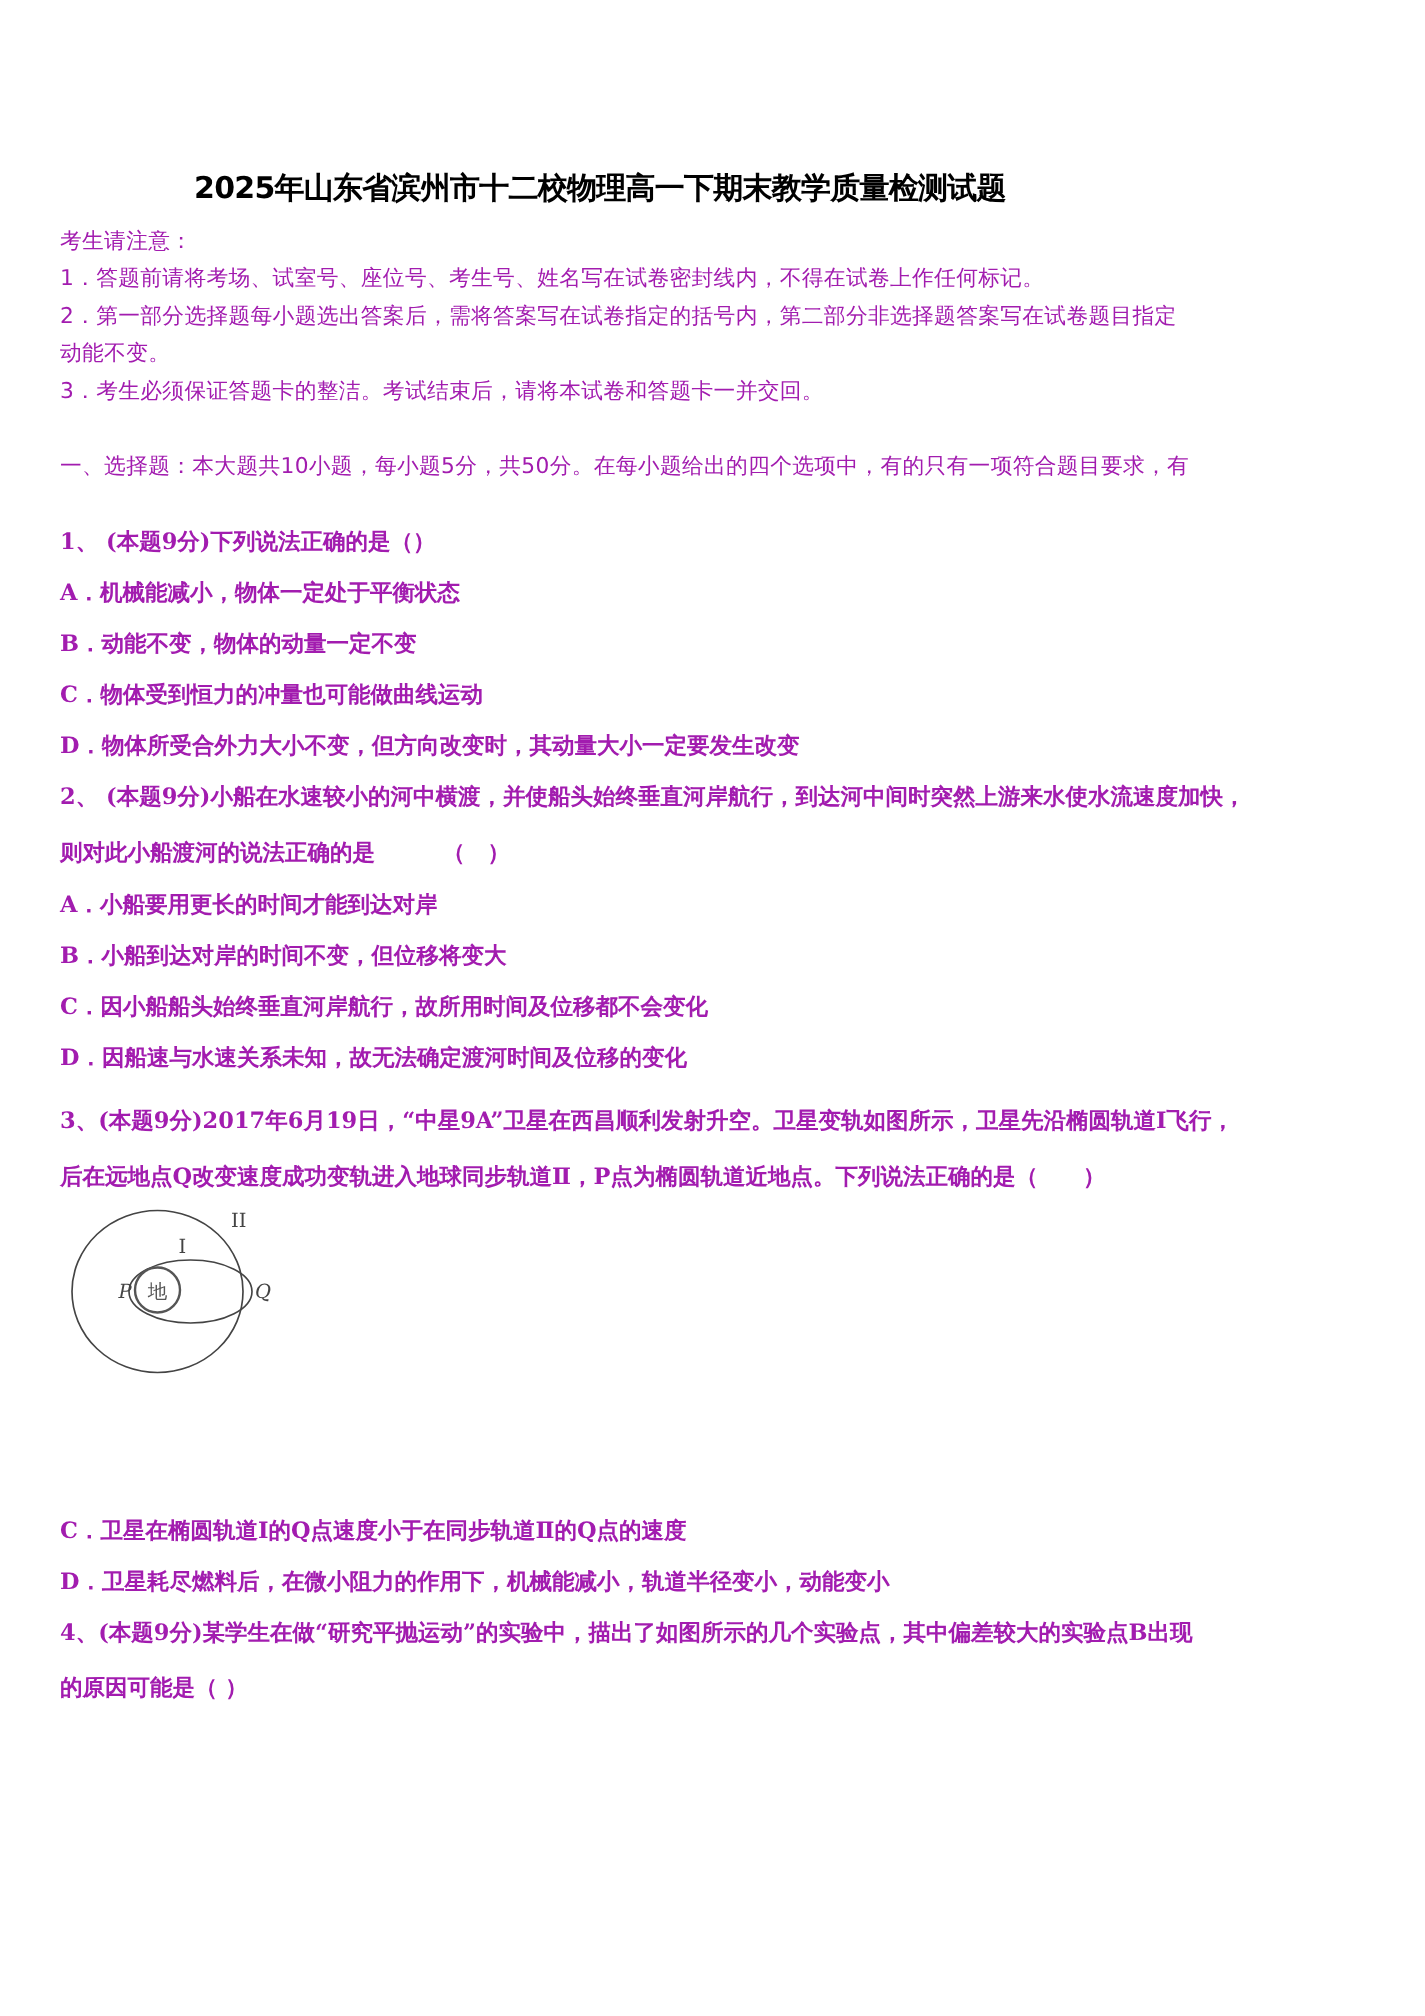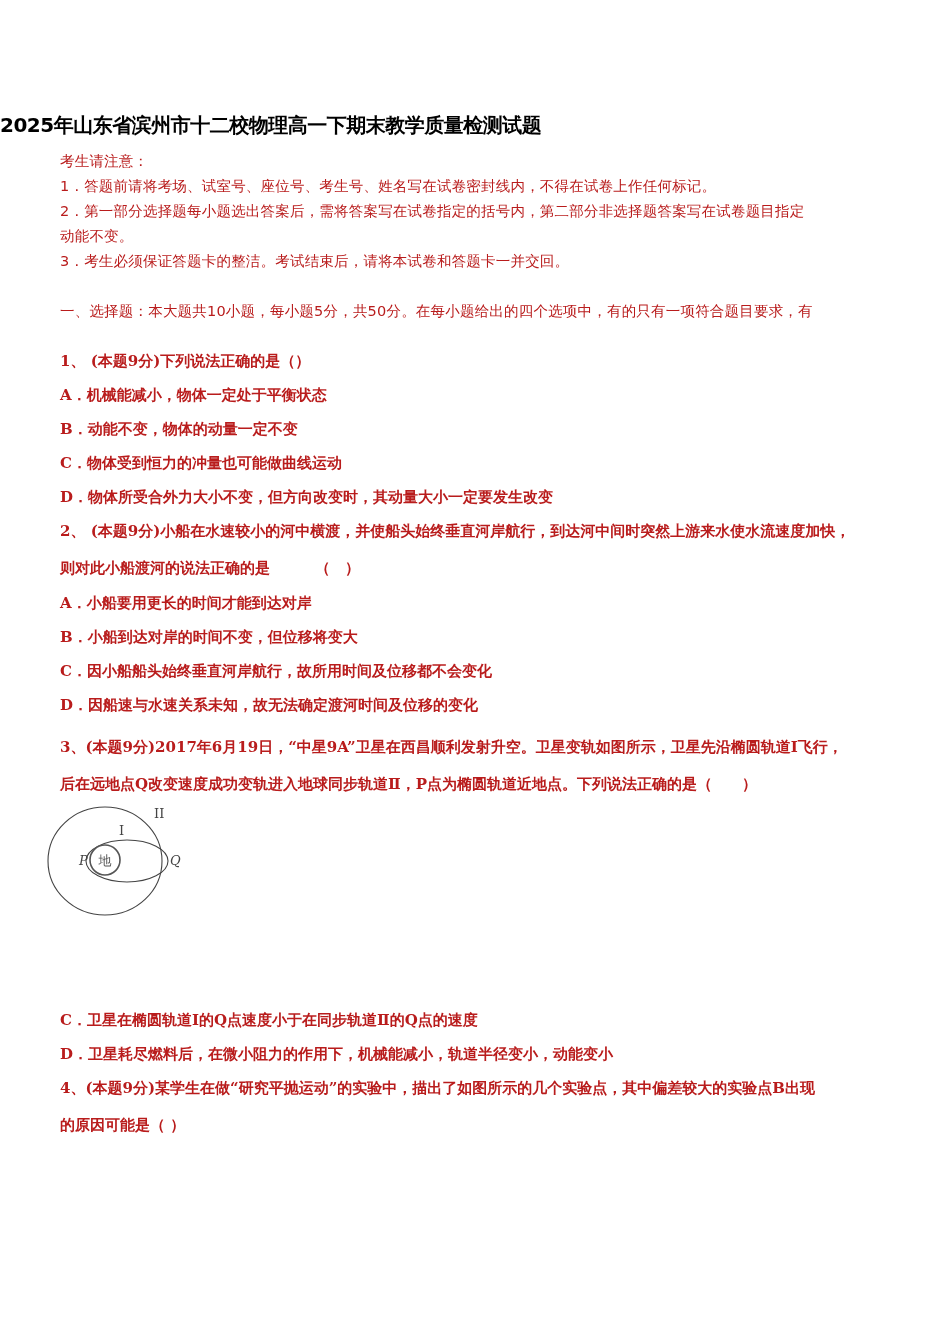--- a/index.html
+++ b/index.html
@@ -19,34 +19,34 @@
     position: absolute;
     left: 0; top: 0;
     width: 950px;
     height: 1344px;
   }
   .title {
     position: absolute;
     left: 0;
     top: 112px;
     width: 800px;
-    text-align: left;
+    text-align: center;
     font-family: "DejaVu Sans", "Liberation Sans", sans-serif;
     font-weight: bold;
     font-size: 20px;
     letter-spacing: -0.5px;
     color: #000;
   }
   .line {
     position: absolute;
-    left: 60px;
+    left: 40px;
     font-size: 15px;
     line-height: 18px;
     white-space: nowrap;
-    color: #b91c1c;
+    color: #a21caf;
   }
   .notice {
     font-family: "DejaVu Sans", "Liberation Sans", sans-serif;
     font-size: 14.5px;
     letter-spacing: 0.2px;
   }
   .q {
     font-weight: bold;
     font-size: 15px;
   }

